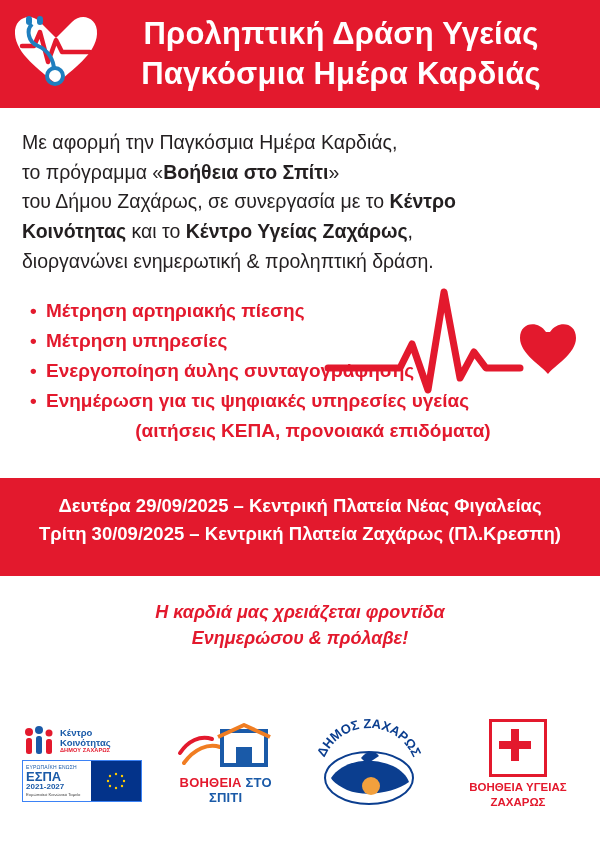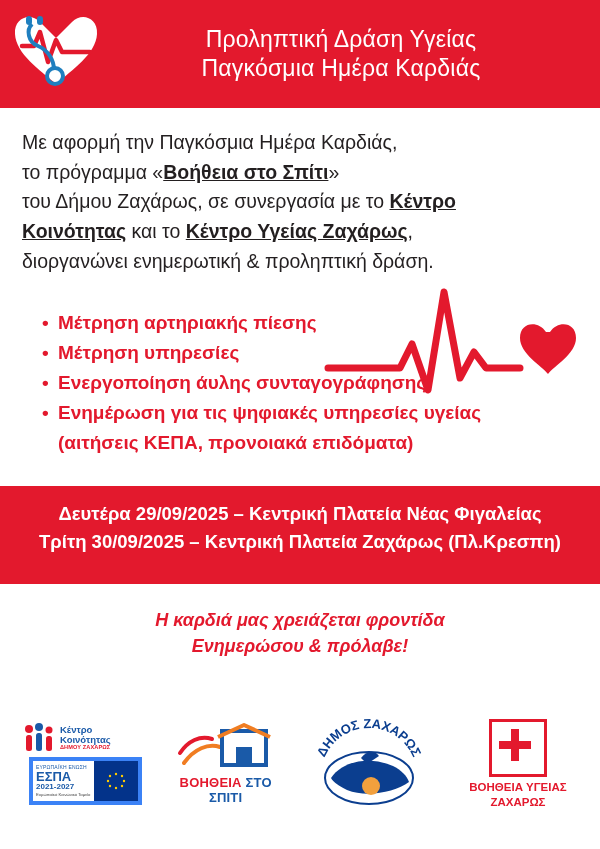--- a/index.html
+++ b/index.html
@@ -31,50 +31,50 @@
     flex: 0 0 96px;
     position: relative;
   }
   .header-titles {
     flex: 1 1 auto;
     text-align: center;
     padding-right: 10px;
   }
   .header-titles .line {
     color: #ffffff;
-    font-weight: normal;
-    font-size: 23px;
+    font-weight: bold;
+    font-size: 31px;
     line-height: 1.28;
     letter-spacing: 0.2px;
     white-space: nowrap;
   }
 
   
   .intro {
     padding: 20px 22px 6px 22px;
     text-align: left;
   }
   .intro p {
     margin: 0;
     font-size: 19.5px;
     line-height: 1.52;
     color: #231f20;
   }
-  .intro b { font-weight: bold; text-decoration: underline; }
+  .intro b { font-weight: bold; }
 
   
   .mid {
     position: relative;
     padding: 14px 20px 10px 30px;
     min-height: 190px;
     box-sizing: border-box;
   }
   .bullets {
     list-style: none;
-    margin: 12px;
+    margin: 0;
     padding: 0;
     color: #e3192d;
     font-weight: bold;
     font-size: 19px;
     line-height: 1.58;
     position: relative;
     z-index: 2;
   }
   .bullets li {
     padding-left: 16px;
@@ -82,20 +82,21 @@
     white-space: nowrap;
   }
   .bullets li::before {
     content: "•";
     position: absolute;
     left: 0;
     top: 0;
   }
   .bullets li.sub {
     padding-left: 16px;
+    text-align: center;
   }
   .bullets li.sub::before { content: ""; }
   .ecg {
     position: absolute;
     right: 16px;
     top: 0px;
     width: 260px;
     height: 130px;
     z-index: 1;
   }
@@ -151,26 +152,25 @@
     align-items: center;
     gap: 4px;
     margin-bottom: 4px;
   }
   .kk-figures { display:flex; align-items:flex-end; gap:2px; }
   .kk-text { line-height: 1.05; }
   .kk-text .t1 { font-size: 9.5px; color:#1a5aa8; font-weight:bold; }
   .kk-text .t2 { font-size: 9.5px; color:#1a5aa8; font-weight:bold; }
   .kk-text .t3 { font-size: 5.6px; color:#e3192d; font-weight:bold; letter-spacing:.1px;}
   .espa {
-    border: 4px solid #3b82f6;
+    border: 1px solid #3b82f6;
     display: flex;
     align-items: stretch;
     height: 40px;
     background:#fff;
-    margin-left:7px;
   }
   .espa-left {
     width: 68px;
     padding: 2px 3px;
     box-sizing: border-box;
     display:flex; flex-direction:column; justify-content:center;
   }
   .espa-left .e1 { font-size: 5px; color:#1a5aa8; letter-spacing:.2px;}
   .espa-left .e2 { font-size: 13px; color:#1a5aa8; font-weight:bold; line-height:1;}
   .espa-left .e3 { font-size: 8px; color:#1a5aa8; font-weight:bold; line-height:1;}

